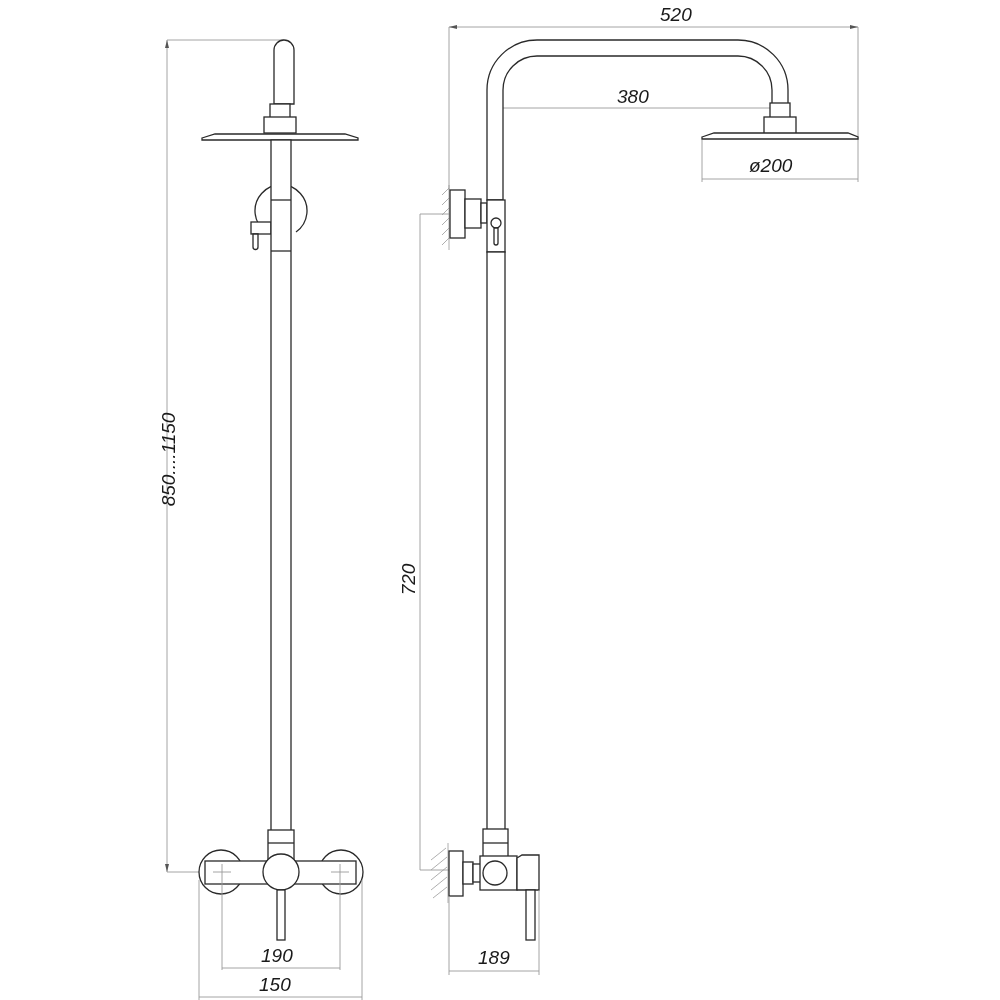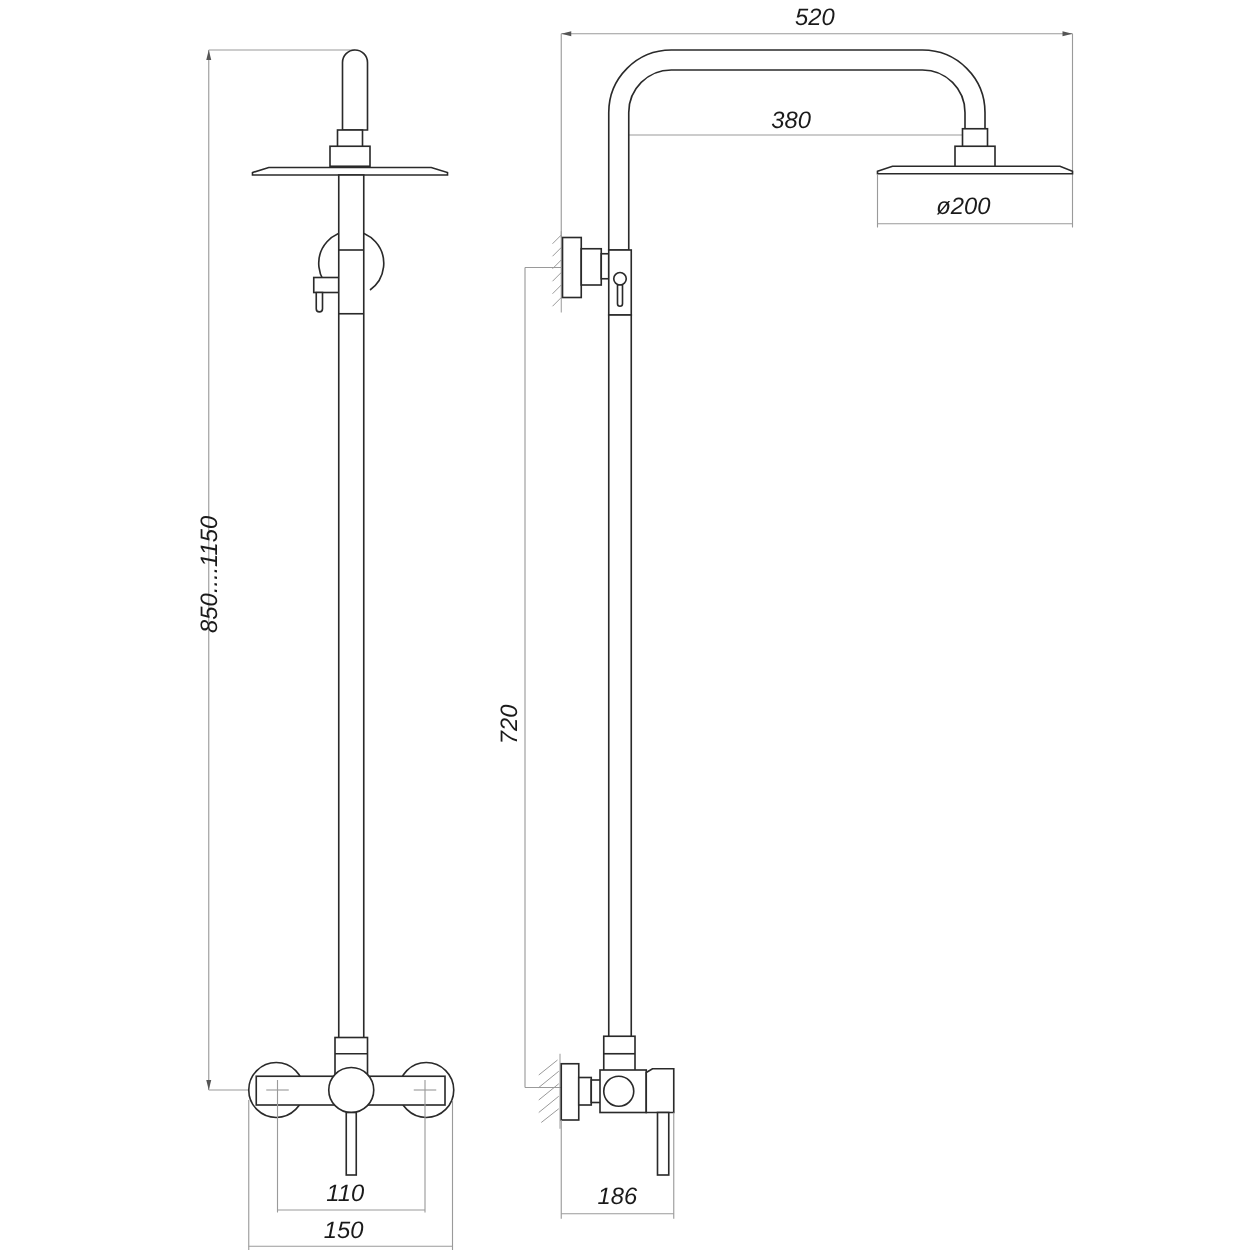--- a/index.html
+++ b/index.html
@@ -127,20 +127,20 @@
     <path class="part" d="M517,858 L522,855 L539,855 L539,890 L517,890 Z"></path>
     <rect class="part" x="526" y="890" width="9" height="50"></rect>
 
     <line class="dim" x1="449" y1="896" x2="449" y2="975"></line>
     <line class="dim" x1="539" y1="890" x2="539" y2="975"></line>
     <line class="dim" x1="449" y1="971" x2="539" y2="971"></line>
   </g>
 </svg>
 
 <div class="lbl rot" style="left:118px; top:450px; width:100px; text-align:center;">850....1150</div>
-<div class="lbl" style="left:261px; top:946px;">110</div>
+<div class="lbl" style="left:261px; top:946px;">190</div>
 <div class="lbl" style="left:259px; top:975px;">150</div>
 
-<div class="lbl" style="left:636px; top:5px;">520</div>
+<div class="lbl" style="left:660px; top:5px;">520</div>
 <div class="lbl" style="left:617px; top:87px;text-align:right;">380</div>
 <div class="lbl" style="left:749px; top:156px;text-align:center;">ø200</div>
 <div class="lbl rot" style="left:383px; top:570px; width:50px; text-align:center;">720</div>
-<div class="lbl" style="left:478px; top:948px;">186</div>
+<div class="lbl" style="left:478px; top:948px;">189</div>
 
 </body></html>

